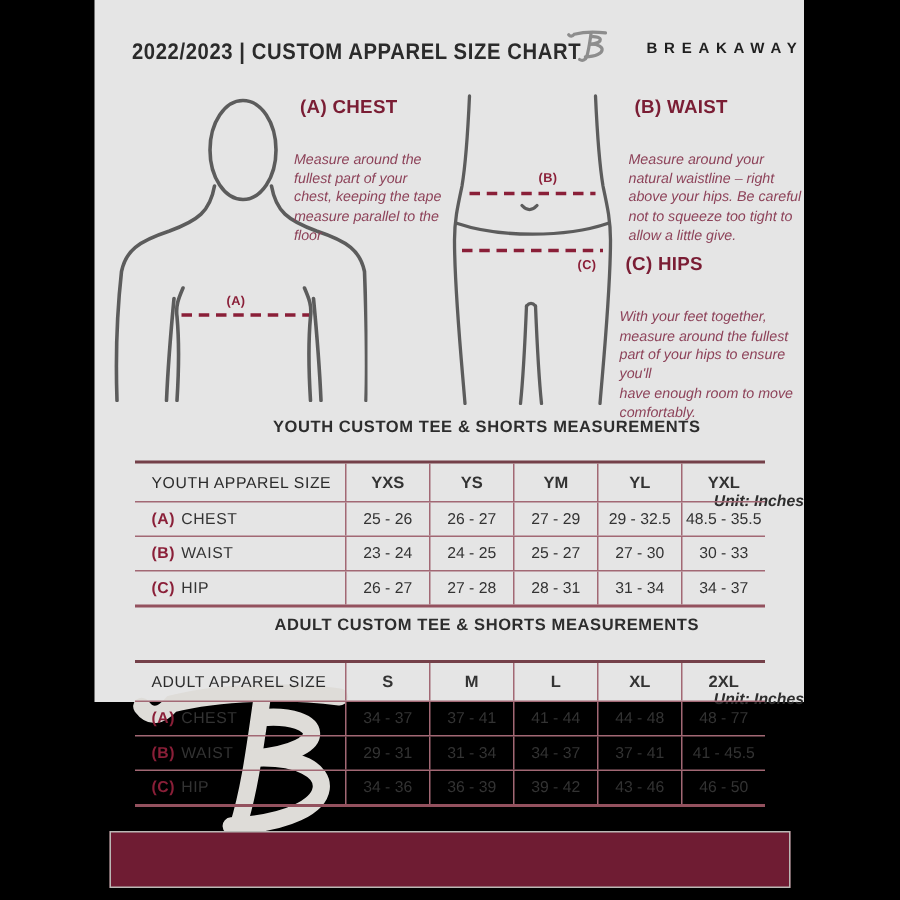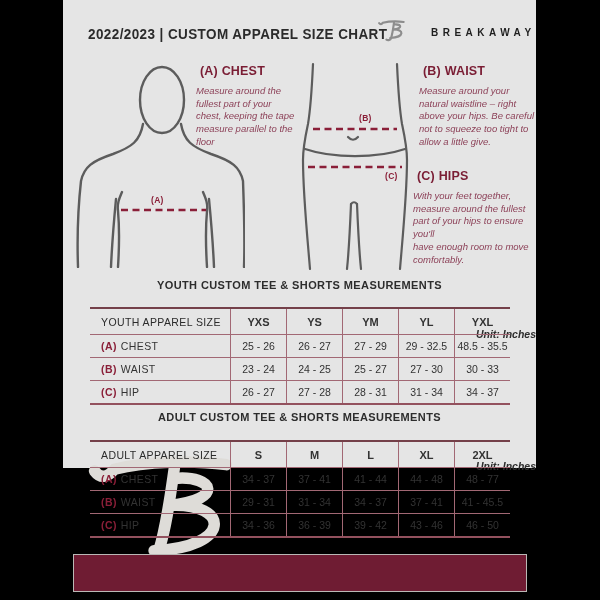--- a/index.html
+++ b/index.html
@@ -15,26 +15,26 @@
     color:#1f1f1f;letter-spacing:4.5px;white-space:nowrap;margin-left:16px;}
 
   
   .fig{position:absolute;}
   .fig svg{display:block;}
   .marker{position:absolute;font-size:8.5px;font-weight:bold;color:#8a1f38;letter-spacing:.3px;}
 
   
   .guide{position:absolute;}
   .guide h3{margin:4px;font-size:12.5px;font-weight:bold;color:#7a1d34;letter-spacing:.2px;}
-  .guide p{margin:7px 0 0 0;font-size:9.5px;line-height:1.34;font-style:italic;
+  .guide p{margin:23px 0 0 0;font-size:9.5px;line-height:1.34;font-style:italic;
     color:#8d4259;white-space:pre-line;}
 
   
   .sec-title{position:absolute;left:0;width:473px;text-align:center;font-size:11px;
-    font-weight:bold;color:#2d2d2d;letter-spacing:.4px;}
+    font-weight:bold;color:#2d2d2d;letter-spacing:.4px;padding-left:25px;}
   .sec-unit{position:absolute;left:0;width:473px;text-align:right;font-size:10.5px;
     font-weight:bold;font-style:italic;color:#2d2d2d;margin-top:36px;}
 
   
   .table{position:absolute;left:27px;width:420px;border-top:2px solid #744049;
     border-bottom:2px solid #93515e;z-index:2;}
   .trow{display:grid;grid-template-columns:140px 56px 56px 56px 56px 56px;height:22px;}
   .trow.thead{height:25px;}
   .trow + .trow{border-top:1.5px solid #a26874;}
   .tcell{display:flex;align-items:center;justify-content:center;font-size:10.5px;

